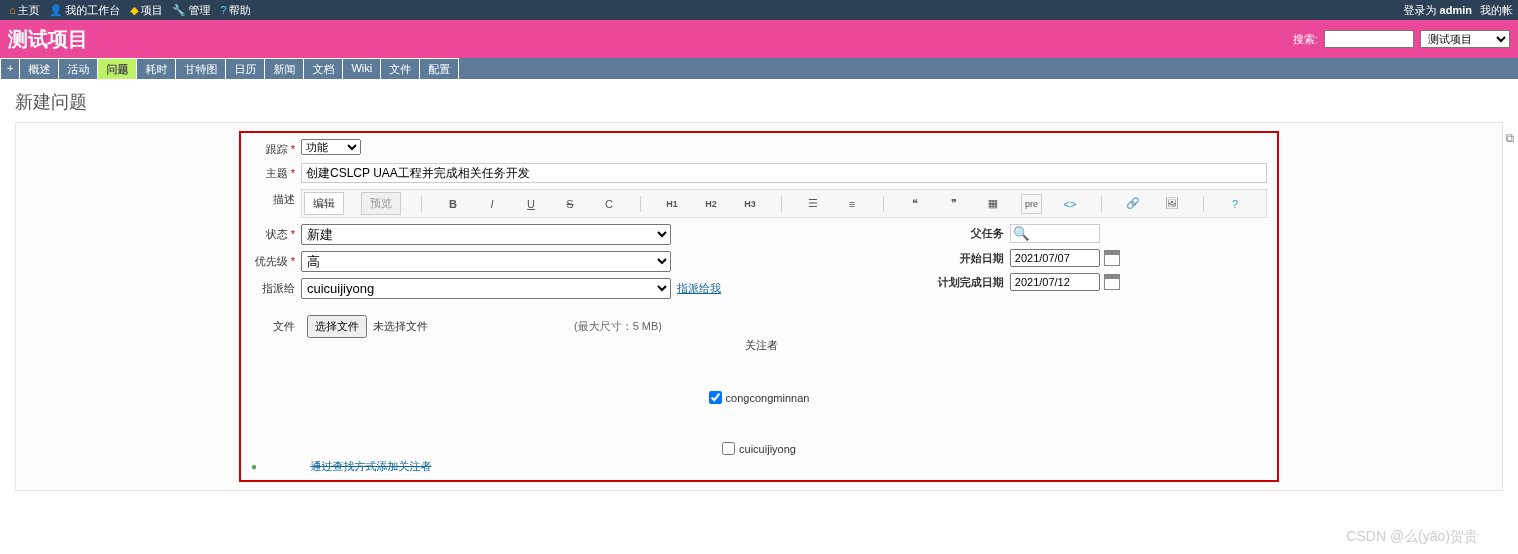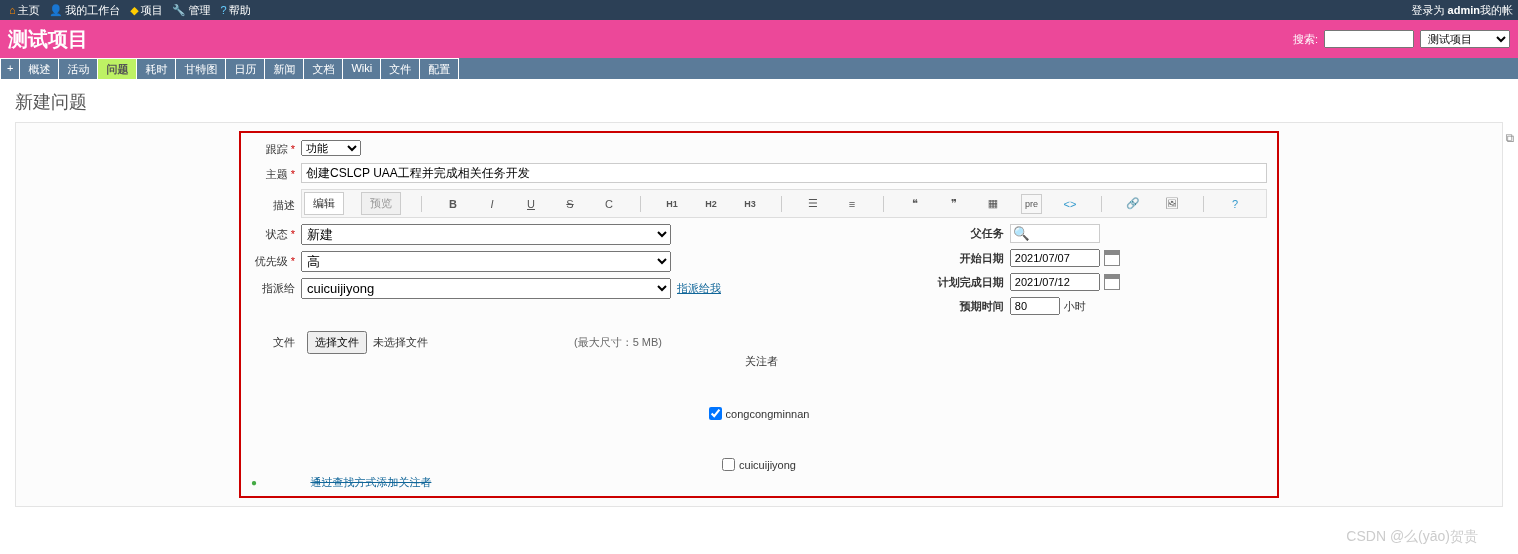--- a/index.html
+++ b/index.html
@@ -1,35 +1,35 @@
 <!DOCTYPE html>
 <html><head>
 <meta charset="utf-8">
 <style>
 * { margin: 0; padding: 0; box-sizing: border-box; }
 body { font-family: Verdana, sans-serif; font-size: 12px; background: #fff; color: #333; }
 .top-bar { background: #2c4056; height: 20px; display: flex; justify-content: space-between; align-items: center; padding: 0 5px; color: #fff; font-size: 11px; }
 .top-nav { display: flex; gap: 2px; }
 .top-nav a { color: #fff; text-decoration: none; display: flex; align-items: center; gap: 2px; padding: 0 4px; }
-.top-right { display: flex; align-items: center; }
+.top-right { display: flex; gap: 8px; align-items: center; }
 .header { background: #ec4899; height: 38px; display: flex; justify-content: space-between; align-items: center; padding: 0 8px; color: #fff; }
 .header h1 { font-size: 20px; font-weight: bold; }
 .header-right { display: flex; align-items: center; gap: 6px; font-size: 11px; }
 .header-right input, .header-right select { font-size: 11px; padding: 1px 3px; }
 #search-input { width: 90px; }
 #project-select { width: 90px; }
 .tabs { background: #5b7b99; height: 22px; display: flex; border-bottom: 1px solid #fff; }
 .tab { border: 1px solid #fff; border-bottom: none; padding: 3px 8px; color: #fff; font-size: 11px; cursor: pointer; background: #5b7b99; margin-right: -1px; }
 .tab.plus { padding: 3px 6px; }
 .tab.active { background: #bef264; color: #555; font-weight: bold; }
 .content { padding: 10px 15px; }
 .page-title { font-size: 18px; font-family: "Trebuchet MS", sans-serif; color: #555; margin-bottom: 8px; }
 .form-box { background: #fcfcfc; border: 1px solid #e4e4e4; padding: 8px; position: relative; }
 .red-box { border: 2px solid #c00; padding: 6px 10px; margin: 0 auto; width: 1040px; }
-.form-row { display: flex; align-items: center; margin-bottom: 6px; }
+.form-row { display: flex; align-items: flex-start; margin-bottom: 6px; }
 .form-label { width: 50px; text-align: right; padding-right: 6px; font-size: 11px; padding-top: 3px; }
 .required { color: #c00; }
 .form-input { flex: 1; }
 select.narrow { width: 60px; font-size: 11px; }
 input[type=text].full { width: 100%; font-size: 12px; padding: 2px 4px; border: 1px solid #ccc; }
 .toolbar { display: flex; align-items: center; border: 1px solid #ddd; background: #f7f7f7; padding: 2px; gap: 17px; }
 .tb-tab { padding: 3px 8px; font-size: 11px; border: 1px solid #ccc; background: #fff; cursor: pointer; }
 .tb-tab.inactive { color: #999; background: #f0f0f0; }
 .tb-btn { width: 22px; height: 20px; border: 1px solid transparent; background: none; cursor: pointer; font-size: 11px; display: flex; align-items: center; justify-content: center; color: #555; }
 .tb-sep { width: 1px; height: 16px; background: #ccc; margin: 0 3px; }
@@ -193,25 +193,20 @@
           <div class="field-row">
             <div class="field-label-r">开始日期</div>
             <input type="text" class="date" value="2021/07/07" style="">
             <span class="cal-icon"></span>
           </div>
           <div class="field-row">
             <div class="field-label-r">计划完成日期</div>
             <input type="text" class="date" value="2021/07/12" style="">
             <span class="cal-icon"></span>
           </div>
-          <div class="field-row">
-            <div class="field-label-r">预期时间</div>
-            <input type="text" class="small" value="80" style="">
-            <span style="font-size:11px;margin-left:4px">小时</span>
-          </div>
         </div>
       </div>
 
       <div class="file-row">
         <div class="field-label" style="width:50px"><span>文件</span></div>
         <button class="file-btn">选择文件</button>
         <span style="font-size:11px">未选择文件</span>
         <span class="file-hint">(最大尺寸：5 MB)</span>
       </div>
 

